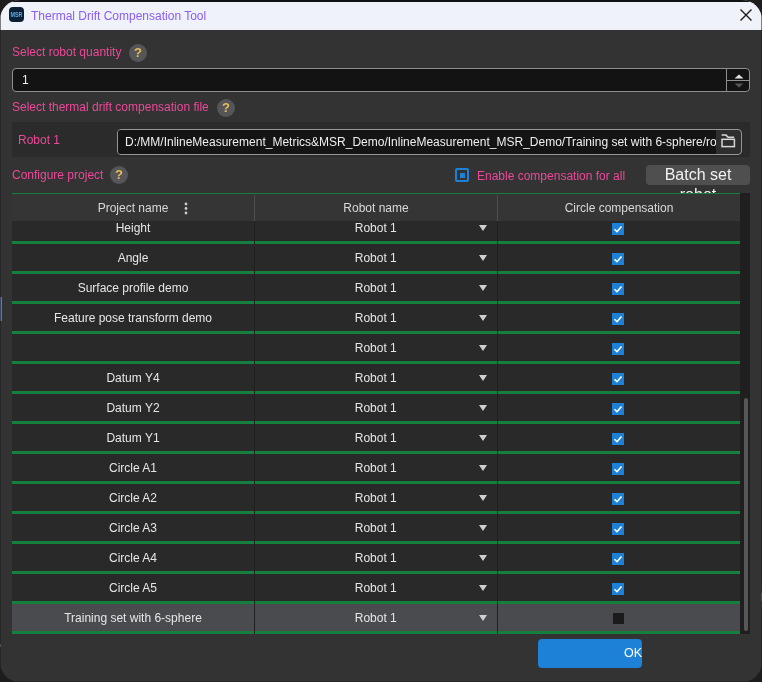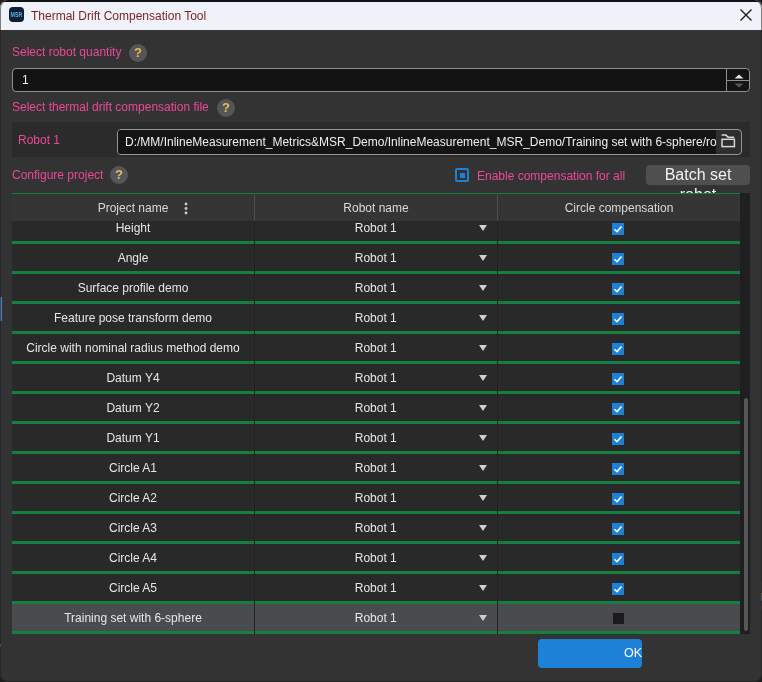--- a/index.html
+++ b/index.html
@@ -1,21 +1,21 @@
 <!DOCTYPE html>
 <html><head>
 <meta charset="utf-8">
 <style>
   * { margin:0; padding:0; box-sizing:border-box; }
   html,body { width:762px; height:682px; background:#1d1d1d; font-family:"Liberation Sans", sans-serif; overflow:hidden; }
-  .win { position:absolute; left:0; top:0; width:762px; height:681.5px; border-radius:8px; overflow:hidden; background:#333333; }
+  .win { position:absolute; left:0; top:0; width:762px; height:681.5px; border-radius:20px; overflow:hidden; background:#333333; }
   .winborder { position:absolute; left:0; top:0; width:762px; height:681.5px; border-radius:8px; box-shadow: inset 0 0 0 1px rgba(30,30,30,0.55); pointer-events:none; z-index:99; }
   .topedge { position:absolute; left:0; top:0; width:762px; height:1.6px; background:#111216; z-index:100; }
   .titlebar { position:absolute; left:0; top:0; width:762px; height:30px; background:#eff3f9; }
-  .title { position:absolute; left:31px; top:9px; font-size:12px; color:#7f1d1d; }
+  .title { position:absolute; left:31px; top:9px; font-size:12px; color:#8b5cf6; }
   .appicon { position:absolute; left:9px; top:7px; width:15px; height:15px; }
   .closex { position:absolute; left:739px; top:8px; width:14px; height:14px; }
   .lbl { position:absolute; font-size:12px; color:#ec4899; }
   .help { position:absolute; width:18px; height:18px; border-radius:50%; background:#56565a; color:#e4bf55; font-size:13px; font-weight:bold; text-align:center; line-height:18px; }
   
   .spin { position:absolute; left:12px; top:68px; width:738px; height:24px; background:#131313; border:1px solid #8f8f8f; border-radius:4px; }
   .spin .val { position:absolute; left:9px; top:4px; font-size:12px; color:#f0f0f0; }
   .spin .btns { position:absolute; right:0; top:0; width:23px; height:22px; border-left:1px solid #8f8f8f; }
   .spin .btns .mid { position:absolute; left:0; top:11px; width:23px; height:1px; background:#8f8f8f; }
   
@@ -147,21 +147,20 @@
         <div class="tr">
     <div class="c1">Feature pose transform demo</div>
     <div class="c2">Robot 1</div>
     <div class="arr"></div>
     <svg class="cb" viewBox="0 0 12 12">
             <rect width="12" height="12" fill="#1e81d8"></rect>
             <path d="M2.5 6.2 L5 8.7 L9.5 3.5" stroke="#fff" stroke-width="1.6" fill="none"></path>
           </svg>
   </div>
         <div class="tr">
-    <div class="c1">Circle with nominal radius method demo</div>
     <div class="c2">Robot 1</div>
     <div class="arr"></div>
     <svg class="cb" viewBox="0 0 12 12">
             <rect width="12" height="12" fill="#1e81d8"></rect>
             <path d="M2.5 6.2 L5 8.7 L9.5 3.5" stroke="#fff" stroke-width="1.6" fill="none"></path>
           </svg>
   </div>
         <div class="tr">
     <div class="c1">Datum Y4</div>
     <div class="c2">Robot 1</div>

